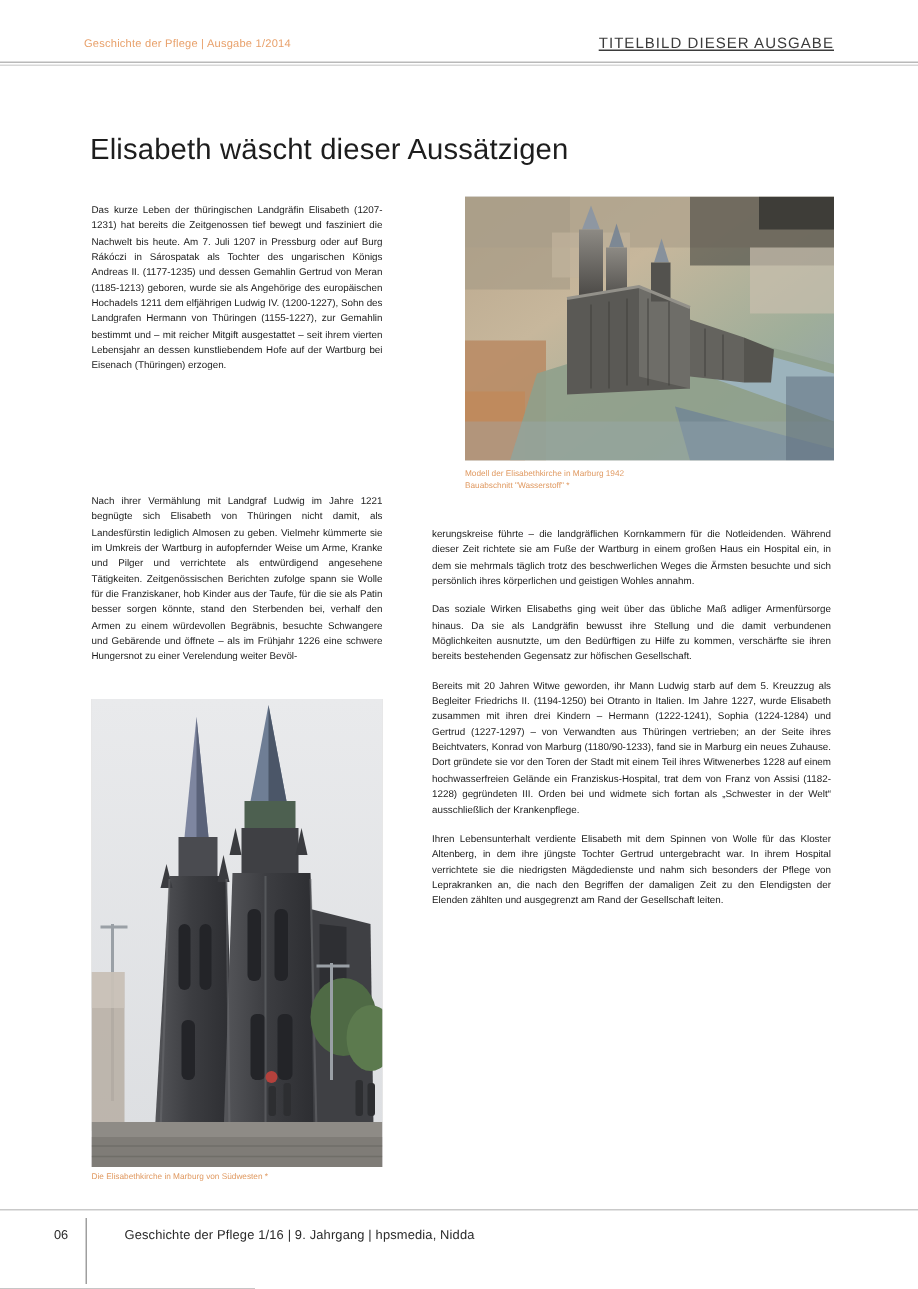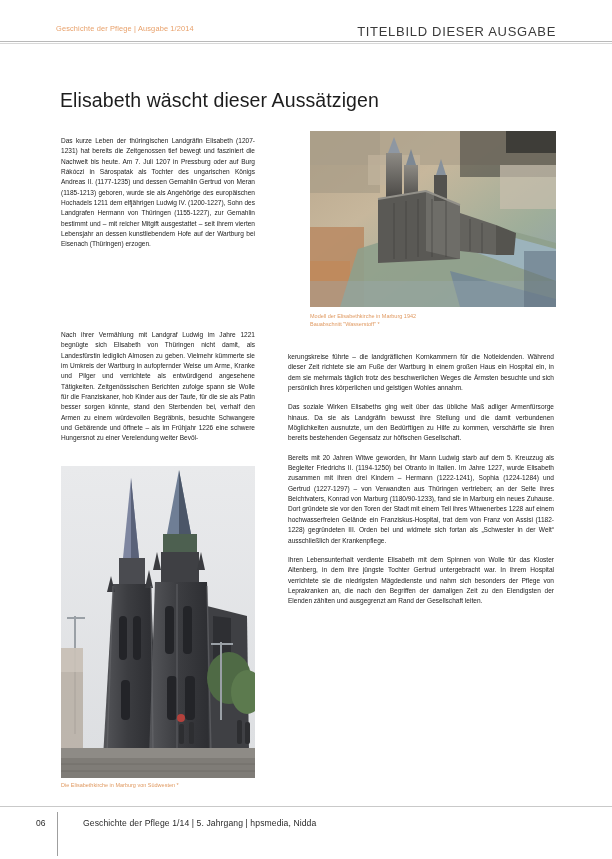--- a/index.html
+++ b/index.html
@@ -33,26 +33,27 @@
     top: 0;
     font-size: 7.4px;
     letter-spacing: 0.15px;
     color: #e8a06a;
     white-space: nowrap;
   }
   .runhead-right {
     position: absolute;
     right: 0;
     top: 0;
-    font-size: 13px;
+    font-size: 10px;
     letter-spacing: 0.7px;
     color: #3b3b3b;
     white-space: nowrap;
     font-variant: small-caps;
     text-transform: uppercase;
+    text-decoration: underline;
   }
   .runhead-rule {
     position: absolute;
     left: 0;
     top: 41px;
     width: 612px;
     height: 1px;
     background: #b9b9b9;
   }
   .runhead-rule2 {
@@ -367,15 +368,15 @@
       </g>
     </svg>
   </div>
   <div class="caption caption-bottom">
     <span>Die Elisabethkirche in Marburg von Südwesten *</span>
   </div>
 
   <div class="foot-rule"></div>
   <div class="folio">06</div>
   <div class="folio-bar"></div>
-  <div class="footline">Geschichte der Pflege 1/14 | 5. Jahrgang | hpsmedia, Nidda</div>
+  <div class="footline">Geschichte der Pflege 1/16 | 9. Jahrgang | hpsmedia, Nidda</div>
 
 </div>
 
 </body></html>

